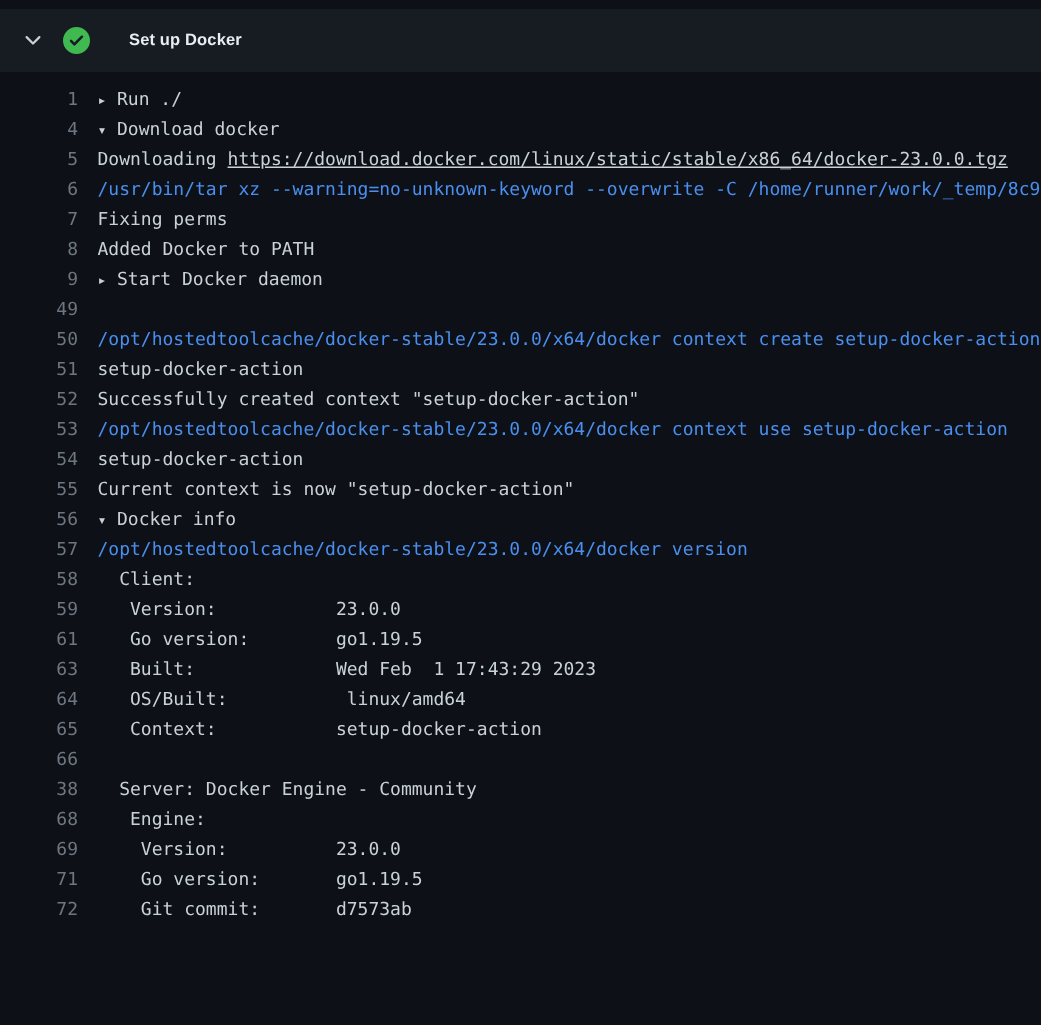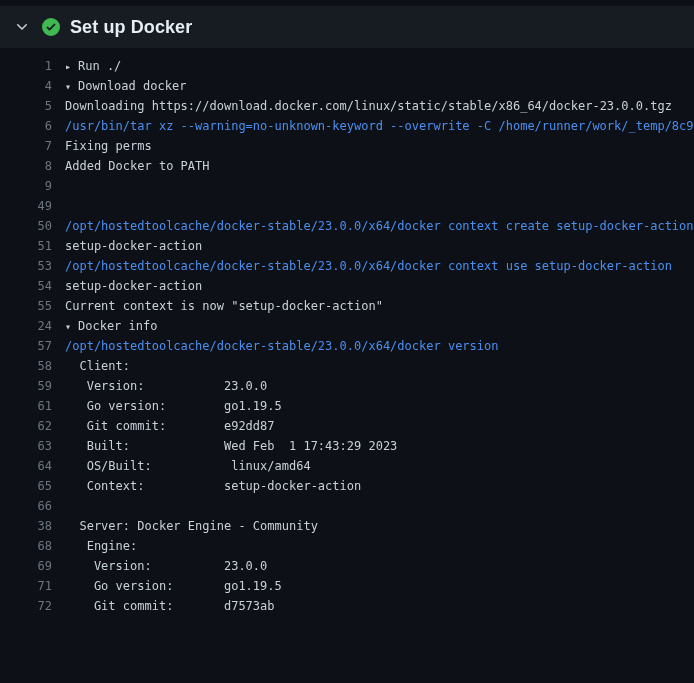--- a/index.html
+++ b/index.html
@@ -28,23 +28,23 @@
     flex: 0 0 16px;
   }
   .status-icon {
     width: 18px; height: 18px;
     display: inline-flex; align-items: center; justify-content: center;
     color: var(--success, #3fb950);
     margin-left: 12px;
     flex: 0 0 18px;
   }
   .step-title {
-    margin-left: 10px;
+    margin-left: 26px;
     color: var(--title, #e6edf3);
-    font-size: 18px;
+    font-size: 11px;
     font-weight: 700;
     letter-spacing: 0.1px;
   }
 
   .log {
     flex: 1 1 auto;
     padding-top: 8px;
     font-family: "DejaVu Sans Mono", "Liberation Mono", monospace;
     font-size: 12px;
     line-height: 20px;
@@ -71,21 +71,21 @@
   }
   .toggle {
     display: inline-block;
     width: 13px;
     font-size: 10px;
     color: var(--text, #c9d1d9);
     cursor: pointer;
   }
   .seg-plain   { color: var(--text, #c9d1d9); }
   .seg-command { color: var(--command, #4a8ff0); text-align: right; }
-  .seg-link    { color: var(--text, #c9d1d9); cursor: pointer; }
+  .seg-link    { color: var(--text, #c9d1d9); text-decoration: underline; cursor: pointer; }
 </style>
 </head>
 <body>
 
 <div class="page">
 
   <div class="step-header">
     <span class="chevron">
       <svg width="16" height="16" viewBox="0 0 16 16" aria-hidden="true">
         <path fill="currentColor" d="M12.78 5.22a.749.749 0 0 1 0 1.06l-4.25 4.25a.749.749 0 0 1-1.06 0L3.22 6.28a.749.749 0 1 1 1.06-1.06L8 8.939l3.72-3.719a.749.749 0 0 1 1.06 0Z"></path>
@@ -99,33 +99,33 @@
     <span class="step-title">Set up Docker</span>
   </div>
 
   <div class="log" id="log">
       <div class="log-line"><span class="line-num">1</span><span class="line-content"><span class="toggle">▸</span><span class="seg seg-plain">Run ./</span></span></div>
       <div class="log-line"><span class="line-num">4</span><span class="line-content"><span class="toggle">▾</span><span class="seg seg-plain">Download docker</span></span></div>
       <div class="log-line"><span class="line-num">5</span><span class="line-content"><span class="seg seg-plain">Downloading </span><span class="seg seg-link">https://download.docker.com/linux/static/stable/x86_64/docker-23.0.0.tgz</span></span></div>
       <div class="log-line"><span class="line-num">6</span><span class="line-content"><span class="seg seg-command">/usr/bin/tar xz --warning=no-unknown-keyword --overwrite -C /home/runner/work/_temp/8c9</span></span></div>
       <div class="log-line"><span class="line-num">7</span><span class="line-content"><span class="seg seg-plain">Fixing perms</span></span></div>
       <div class="log-line"><span class="line-num">8</span><span class="line-content"><span class="seg seg-plain">Added Docker to PATH</span></span></div>
-      <div class="log-line"><span class="line-num">9</span></div>
+      <div class="log-line"><span class="line-num">9</span><span class="line-content"><span class="toggle">▸</span><span class="seg seg-plain">Start Docker daemon</span></span></div>
       <div class="log-line"><span class="line-num">49</span></div>
       <div class="log-line"><span class="line-num">50</span><span class="line-content"><span class="seg seg-command">/opt/hostedtoolcache/docker-stable/23.0.0/x64/docker context create setup-docker-action</span></span></div>
       <div class="log-line"><span class="line-num">51</span><span class="line-content"><span class="seg seg-plain">setup-docker-action</span></span></div>
+      <div class="log-line"><span class="line-num">52</span><span class="line-content"><span class="seg seg-plain">Successfully created context "setup-docker-action"</span></span></div>
       <div class="log-line"><span class="line-num">53</span><span class="line-content"><span class="seg seg-command">/opt/hostedtoolcache/docker-stable/23.0.0/x64/docker context use setup-docker-action</span></span></div>
       <div class="log-line"><span class="line-num">54</span><span class="line-content"><span class="seg seg-plain">setup-docker-action</span></span></div>
       <div class="log-line"><span class="line-num">55</span><span class="line-content"><span class="seg seg-plain">Current context is now "setup-docker-action"</span></span></div>
-      <div class="log-line"><span class="line-num">24</span><span class="line-content"><span class="toggle">▾</span><span class="seg seg-plain">Docker info</span></span></div>
+      <div class="log-line"><span class="line-num">56</span><span class="line-content"><span class="toggle">▾</span><span class="seg seg-plain">Docker info</span></span></div>
       <div class="log-line"><span class="line-num">57</span><span class="line-content"><span class="seg seg-command">/opt/hostedtoolcache/docker-stable/23.0.0/x64/docker version</span></span></div>
       <div class="log-line"><span class="line-num">58</span><span class="line-content"><span class="seg seg-plain">  Client:</span></span></div>
       <div class="log-line"><span class="line-num">59</span><span class="line-content"><span class="seg seg-plain">   Version:           23.0.0</span></span></div>
       <div class="log-line"><span class="line-num">61</span><span class="line-content"><span class="seg seg-plain">   Go version:        go1.19.5</span></span></div>
-      <div class="log-line"><span class="line-num">62</span><span class="line-content"><span class="seg seg-plain">   Git commit:        e92dd87</span></span></div>
       <div class="log-line"><span class="line-num">63</span><span class="line-content"><span class="seg seg-plain">   Built:             Wed Feb  1 17:43:29 2023</span></span></div>
       <div class="log-line"><span class="line-num">64</span><span class="line-content"><span class="seg seg-plain">   OS/Built:           linux/amd64</span></span></div>
       <div class="log-line"><span class="line-num">65</span><span class="line-content"><span class="seg seg-plain">   Context:           setup-docker-action</span></span></div>
       <div class="log-line"><span class="line-num">66</span><span class="line-content"><span class="seg seg-plain"></span></span></div>
       <div class="log-line"><span class="line-num">38</span><span class="line-content"><span class="seg seg-plain">  Server: Docker Engine - Community</span></span></div>
       <div class="log-line"><span class="line-num">68</span><span class="line-content"><span class="seg seg-plain">   Engine:</span></span></div>
       <div class="log-line"><span class="line-num">69</span><span class="line-content"><span class="seg seg-plain">    Version:          23.0.0</span></span></div>
       <div class="log-line"><span class="line-num">71</span><span class="line-content"><span class="seg seg-plain">    Go version:       go1.19.5</span></span></div>
       <div class="log-line"><span class="line-num">72</span><span class="line-content"><span class="seg seg-plain">    Git commit:       d7573ab</span></span></div>
     </div>

